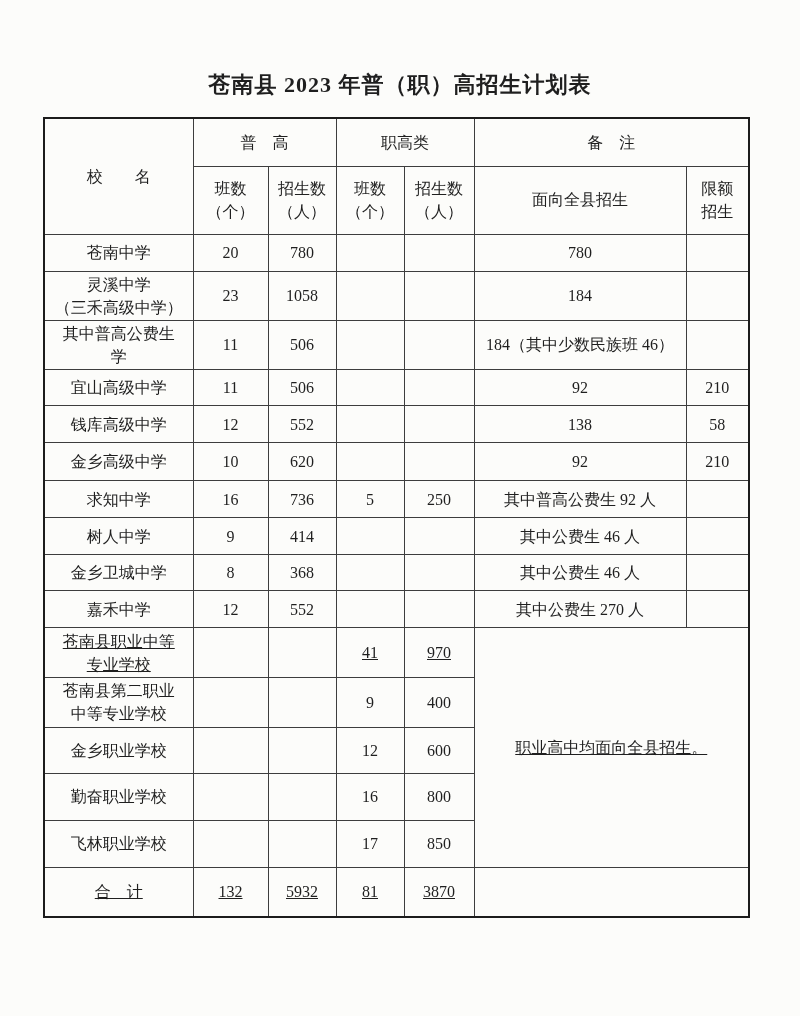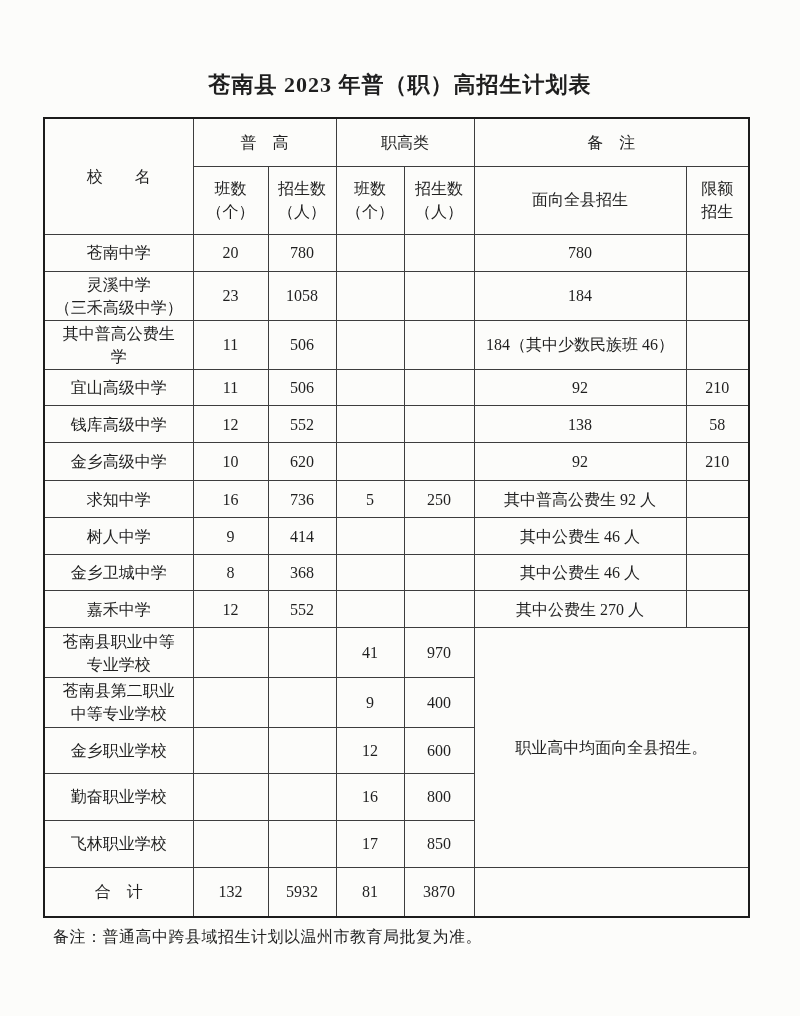--- a/index.html
+++ b/index.html
@@ -51,21 +51,21 @@
     padding-right:2px;
   }
   td.hdr{font-size:17px;margin-top:12px;}
   tr.h1{height:48px;}
   tr.h2{height:68px;}
   tr.r37{height:37px;}
   tr.r48{height:48px;}
   tr.r49{height:49px;}
   tr.r36{height:36px;margin-left:20px;}
   tr.r38{height:38px;}
-  tr.r50{height:50px;}
+  tr.r50{height:50px;text-decoration:underline;}
   tr.r47{height:47px;}
   tr.r46{height:46px;}
   .footnote{
     font-size:16px;
     margin:9px 0 0 10px;
     letter-spacing:0.5px;
   }
 </style>
 </head>
 <body>
@@ -244,15 +244,14 @@
         <td>合　计</td>
         <td>132</td>
         <td>5932</td>
         <td>81</td>
         <td>3870</td>
         <td colspan="2"></td>
       </tr>
     </tbody>
   </table>
 
-  <div class="footnote">备注：普通高中跨县域招生计划以温州市教育局批复为准。</div>
 
 </div>
 
 </body></html>

